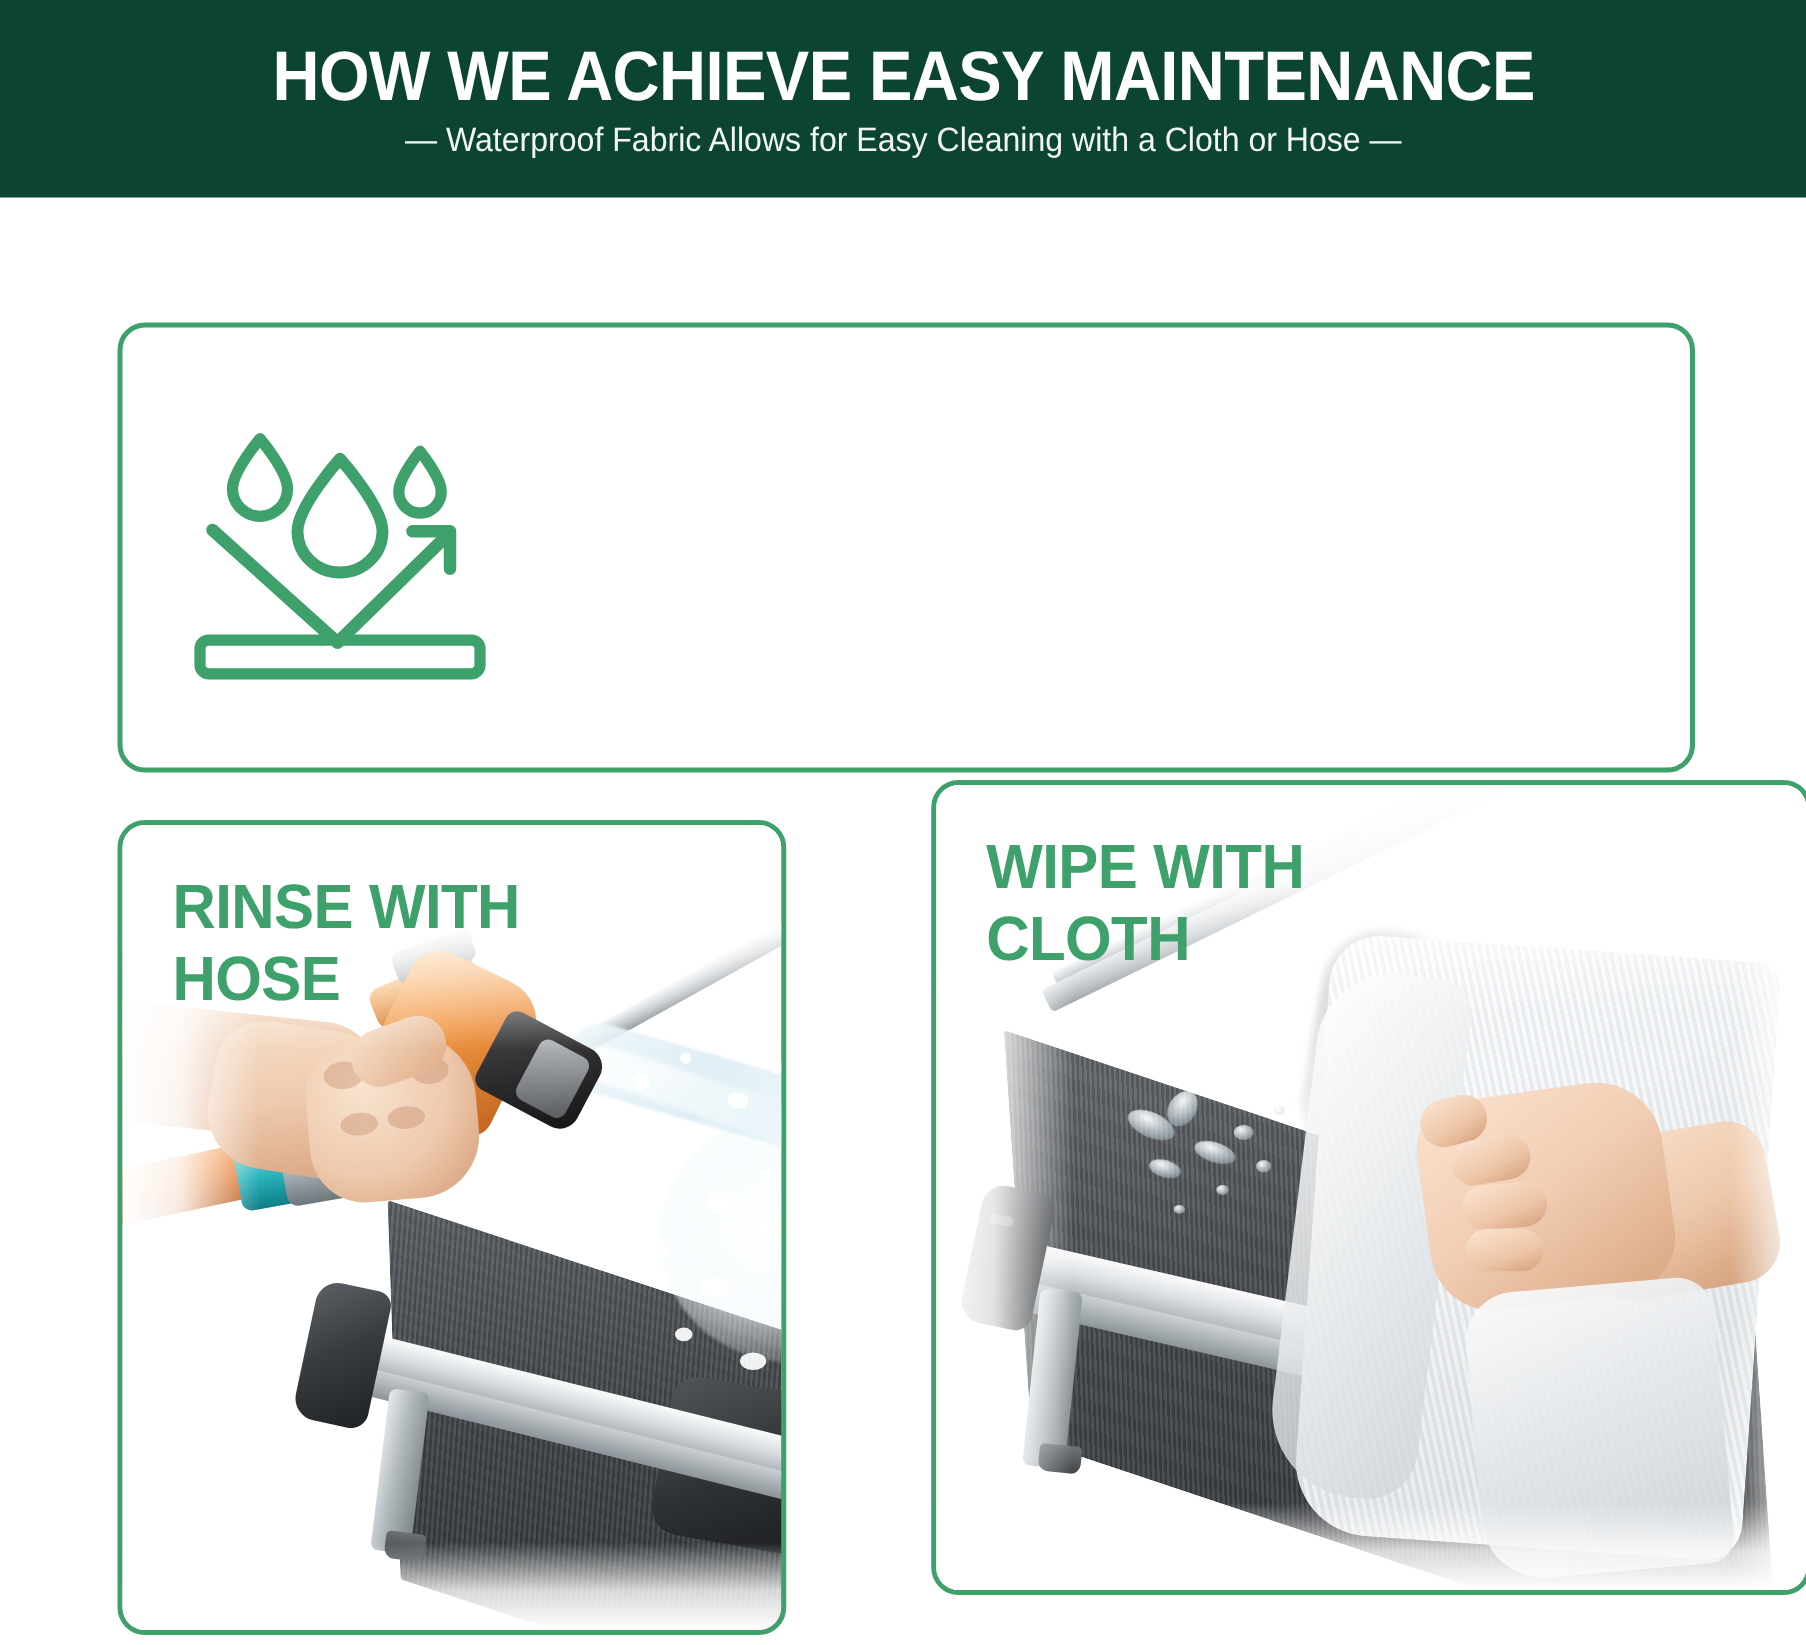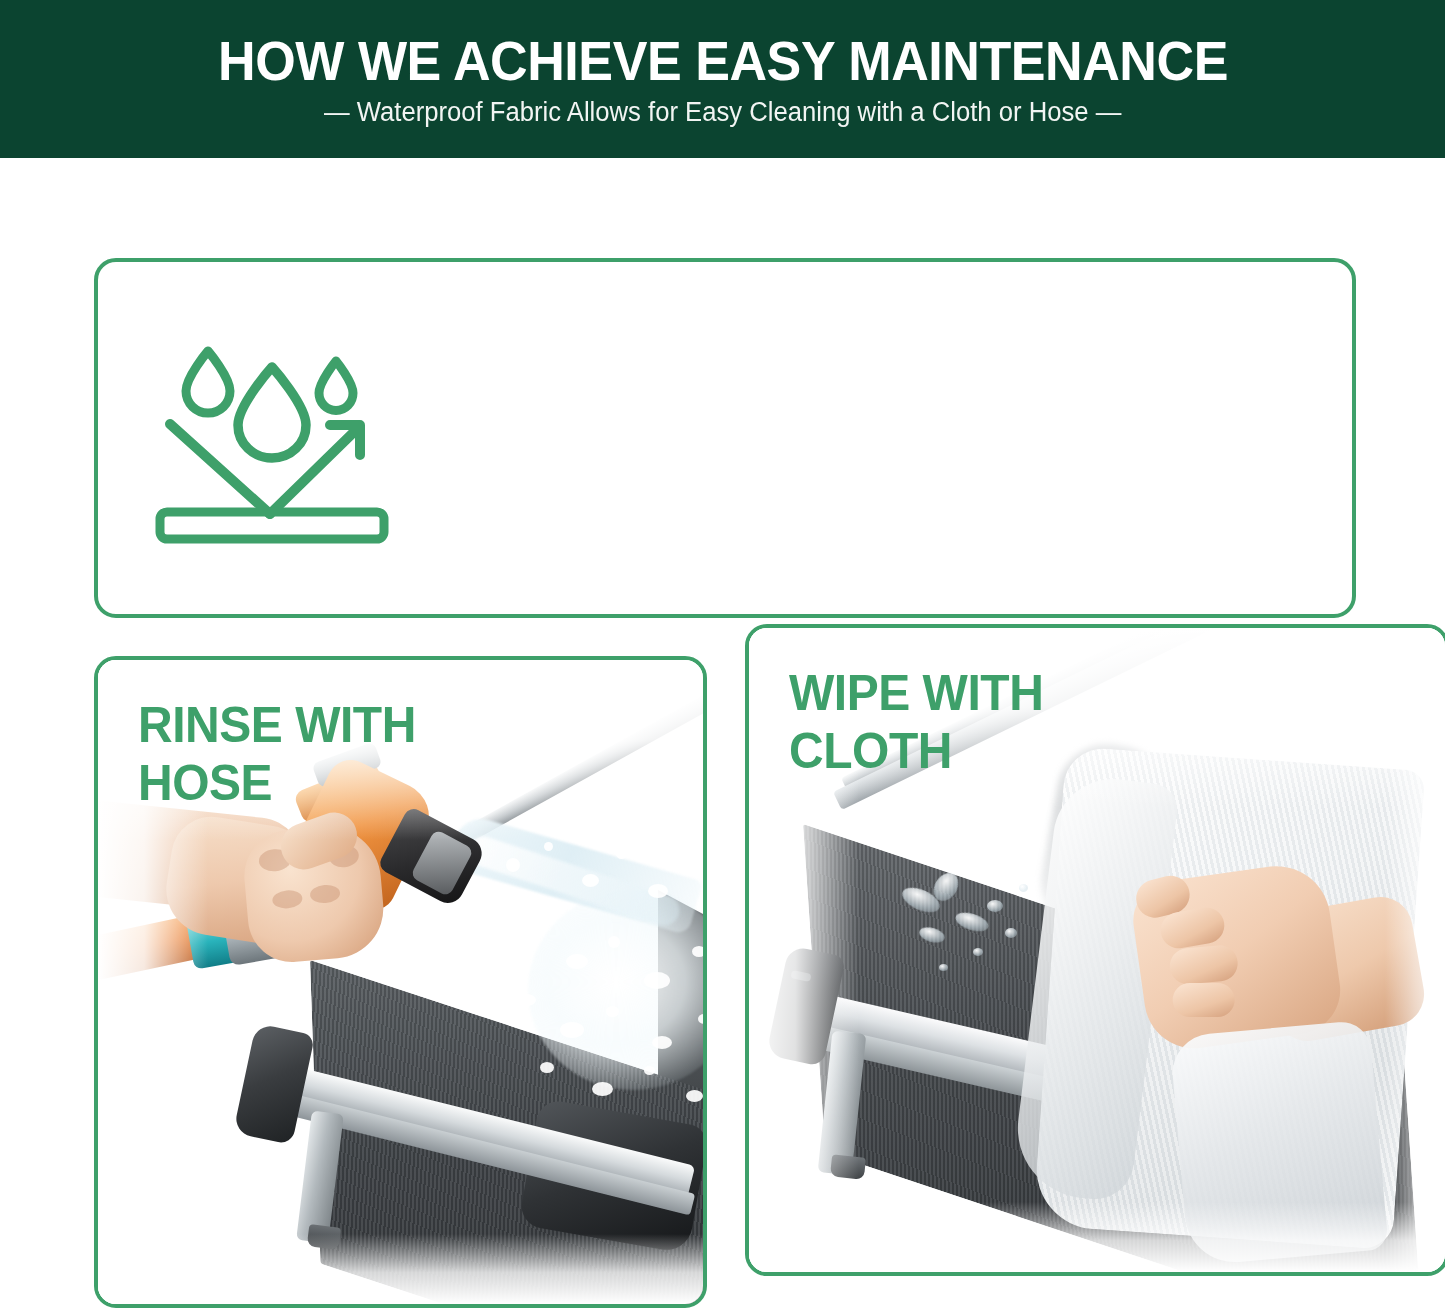--- a/index.html
+++ b/index.html
@@ -42,21 +42,21 @@
   
   .card{
     position:absolute;
     border:4px solid #3ea06a;
     border-radius:22px;
     background:#ffffff;
     box-sizing:border-box;
     overflow:hidden;
   }
   .card-main{ left:94px; top:258px; width:1262px; height:360px; }
-  .card-hose{ left:94px; top:656px; width:613px; height:652px; }
+  .card-hose{ left:94px; top:656px; width:535px; height:652px; }
   .card-cloth{ left:745px; top:624px; width:704px; height:652px; }
 
   
   .main-inner{
     display:flex;align-items:center;height:100%;
     padding-left:46px;box-sizing:border-box;
   }
   .icon-wrap{
     width:255px;height:230px;flex:none;margin-right:22px;
     display:flex;align-items:center;justify-content:center;

